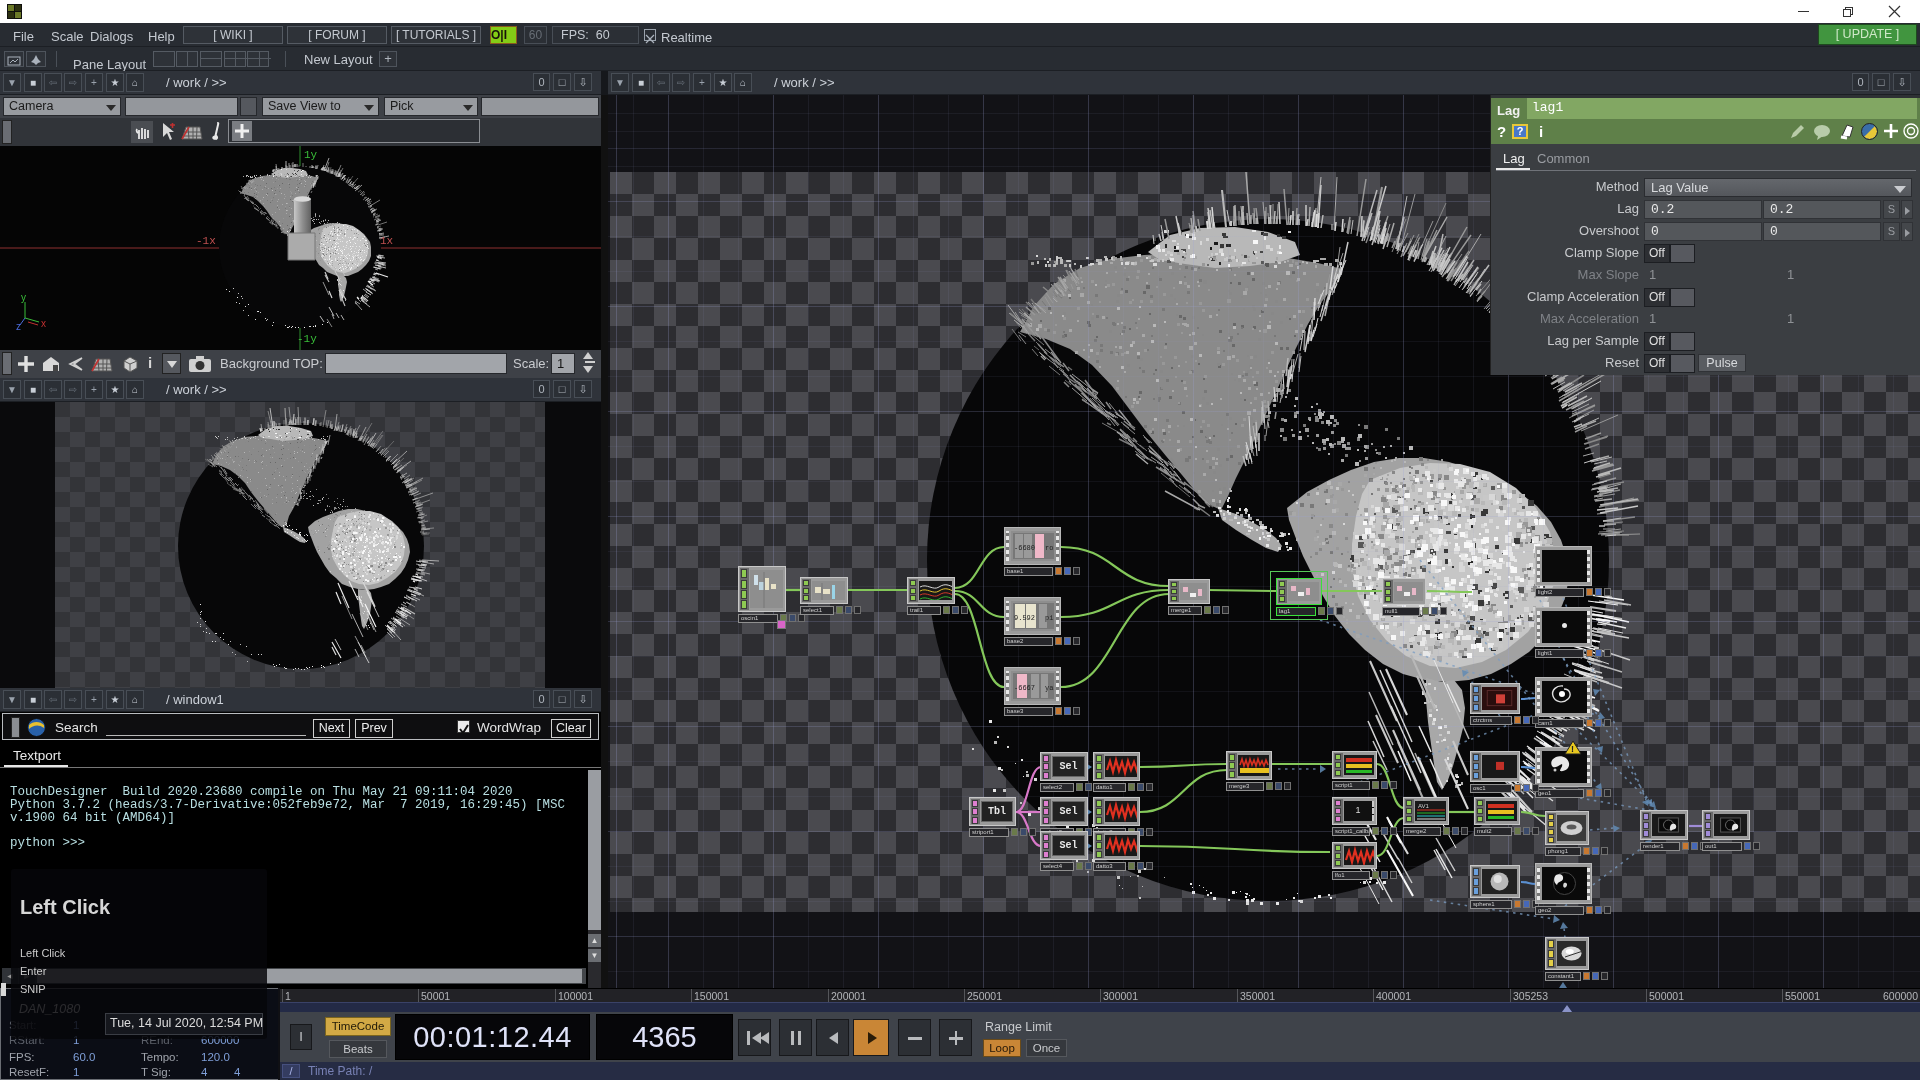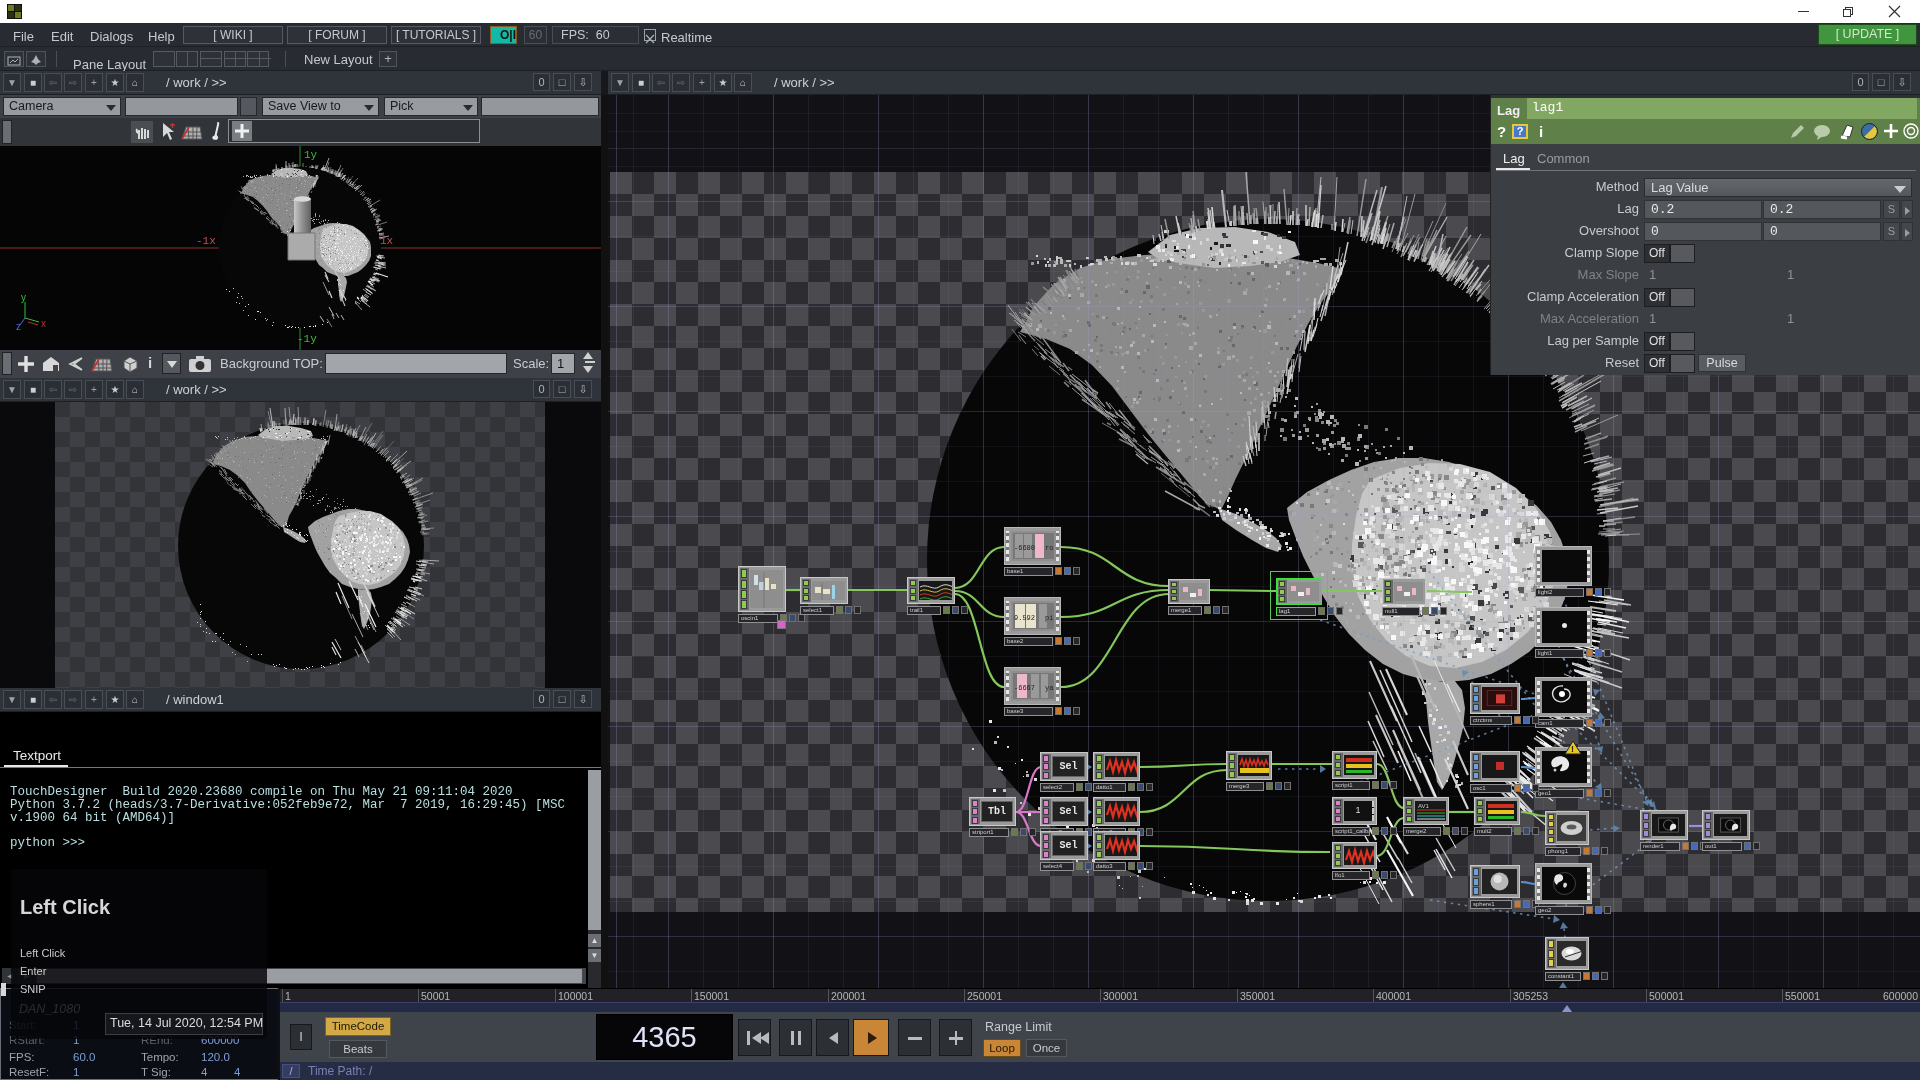--- a/index.html
+++ b/index.html
@@ -23,27 +23,27 @@
     </div>
 <div class="abs" style="left:1798px;top:11px;width:11px;height:1px;background:#333"></div>
 <div class="abs" style="left:1845px;top:7px;width:8px;height:8px;border:1px solid #333"></div>
 <div class="abs" style="left:1843px;top:9px;width:8px;height:8px;border:1px solid #333;background:#fff"></div>
 <svg class="abs" style="left:1888px;top:5px" width="13" height="13">
       <path d="M1 1 L12 12 M12 1 L1 12" stroke="#333" stroke-width="1.2"></path>
     </svg>
 </div>
 <div class="abs" style="left:0;top:23px;width:1920px;height:24px;background:#282c32;border-bottom:1px solid #1c1f24">
 <div class="t" style="left:13px;top:6px;font-size:13px;color:#c4c9d0">File</div>
-<div class="t" style="left:51px;top:6px;font-size:13px;color:#c4c9d0">Edit</div>
+<div class="t" style="left:51px;top:6px;font-size:13px;color:#c4c9d0">Scale</div>
 <div class="t" style="left:90px;top:6px;font-size:13px;color:#c4c9d0">Dialogs</div>
 <div class="t" style="left:148px;top:6px;font-size:13px;color:#c4c9d0">Help</div>
 <div class="abs" style="left:183px;top:3px;width:100px;height:18px;background:#2e3238;border:1px solid #555b63;color:#c4c9d0;font-size:12px;text-align:center;line-height:16px">[ WIKI ]</div>
 <div class="abs" style="left:287px;top:3px;width:100px;height:18px;background:#2e3238;border:1px solid #555b63;color:#c4c9d0;font-size:12px;text-align:center;line-height:16px">[ FORUM ]</div>
 <div class="abs" style="left:391px;top:3px;width:90px;height:18px;background:#2e3238;border:1px solid #555b63;color:#c4c9d0;font-size:12px;text-align:center;line-height:16px">[ TUTORIALS ]</div>
-<div class="abs" style="left:490px;top:3px;width:27px;height:18px;background:#14b8a6;border:1px solid #8a5a1e;color:#18120a;font-size:12px;font-weight:bold;text-align:right;line-height:16px">O|I</div>
+<div class="abs" style="left:490px;top:3px;width:27px;height:18px;background:#84cc16;border:1px solid #8a5a1e;color:#18120a;font-size:12px;font-weight:bold;text-align:left;line-height:16px">O|I</div>
 <div class="abs" style="left:524px;top:3px;width:23px;height:18px;background:#2b2f35;border:1px solid #484e56;color:#676d75;font-size:12px;text-align:center;line-height:16px">60</div>
 <div class="abs" style="left:552px;top:3px;width:87px;height:18px;background:#2b2f35;border:1px solid #484e56;color:#c4c9d0;font-size:12.5px;line-height:16px;padding-left:8px">FPS:&nbsp; 60</div>
 <div class="abs" style="left:644px;top:6px;width:12px;height:12px;border:1px solid #9aa2ac"><svg width="10" height="10">
         <path d="M1 1 L9 9 M9 1 L1 9" stroke="#aab2bc" stroke-width="1.2"></path>
       </svg></div>
 <div class="t" style="left:661px;top:7px;font-size:13px;color:#c4c9d0">Realtime</div>
 <div class="abs" style="left:1818px;top:1px;width:99px;height:21px;background:#41953f;border:1px solid #1e4a1e;color:#cfe8c8;font-size:12.5px;text-align:center;line-height:19px">[ UPDATE ]</div>
 </div>
 <div class="abs" style="left:0;top:47px;width:1920px;height:24px;background:#282c32;border-bottom:1px solid #1c1f24">
 <div class="btn" style="left:4px;top:4px;width:20px;height:16px"><svg width="14" height="10" style="margin-top:2px">
@@ -1050,20 +1050,37 @@
 <div class="pbtn" style="left:64px;top:2px;color:#6a727c">⇨</div>
 <div class="pbtn" style="left:85px;top:2px;color:#9aa2ac">+</div>
 <div class="pbtn" style="left:106px;top:2px;color:#c8ced6">★</div>
 <div class="pbtn" style="left:126px;top:2px;color:#c8ced6">⌂</div>
 <div class="t" style="left:166px;top:4px;font-size:13px;color:#ccd1d8">/ window1</div>
 <div class="pbox" style="left:533px;top:2px;width:17px">0</div>
 <div class="pbox" style="left:553px;top:2px;width:18px">□</div>
 <div class="pbox" style="left:574px;top:2px;width:18px">⇩</div>
 </div>
 <div class="abs" style="left:0;top:712px;width:601px;height:276px;background:#000;overflow:hidden">
+<div class="abs" style="left:2px;top:1px;width:597px;height:27px;background:#0e0e10;border:1px solid #b9bcc0">
+<div class="abs" style="left:8px;top:3px;width:9px;height:21px;background:#8a8d92;border:1px solid #222"></div>
+<svg class="abs" style="left:24px;top:4px" width="19" height="19">
+        <circle cx="9.5" cy="9.5" r="9" fill="#2860a8"></circle>
+        <path d="M2 7 C6 3 13 3 17 7 L17 10 C12 6 6 7 2 11 Z" fill="#e8c030"></path>
+        <circle cx="9.5" cy="9.5" r="9" fill="none" stroke="#111"></circle>
+      </svg>
+<div class="t" style="left:52px;top:6px;font-size:13.5px;color:#e4e4e4">Search</div>
+<div class="abs" style="left:103px;top:21px;width:200px;height:1px;background:#b8b8b8"></div>
+<div class="abs" style="left:310px;top:5px;width:37px;height:19px;border:1px solid #d0d0d0;color:#ededed;font-size:12.5px;text-align:center;line-height:17px">Next</div>
+<div class="abs" style="left:352px;top:5px;width:38px;height:19px;border:1px solid #d0d0d0;color:#ededed;font-size:12.5px;text-align:center;line-height:17px">Prev</div>
+<div class="abs" style="left:454px;top:6px;width:13px;height:13px;background:#ececec;border:1px solid #333"><svg width="11" height="11">
+          <path d="M2 5 L5 9 L10 1" stroke="#111" stroke-width="2" fill="none"></path>
+        </svg></div>
+<div class="t" style="left:474px;top:6px;font-size:13.5px;color:#e4e4e4">WordWrap</div>
+<div class="abs" style="left:548px;top:5px;width:40px;height:19px;border:1px solid #d0d0d0;color:#ededed;font-size:12.5px;text-align:center;line-height:17px">Clear</div>
+</div>
 <div class="t" style="left:13px;top:36px;font-size:13.5px;color:#e8e8e8">Textport</div>
 <div class="abs" style="left:4px;top:53px;width:64px;height:2px;background:#e8e8e8"></div>
 <div class="abs" style="left:0;top:55px;width:601px;height:1px;background:#777"></div>
 <div class="t" style="left:10px;top:73px;font-family:'Liberation Mono',monospace;font-size:12.5px;color:#b8dfe2">TouchDesigner&nbsp;&nbsp;Build 2020.23680 compile on Thu May 21 09:11:04 2020</div>
 <div class="t" style="left:10px;top:86px;font-family:'Liberation Mono',monospace;font-size:12.5px;color:#b8dfe2">Python 3.7.2 (heads/3.7-Derivative:052feb9e72, Mar&nbsp;&nbsp;7 2019, 16:29:45) [MSC</div>
 <div class="t" style="left:10px;top:99px;font-family:'Liberation Mono',monospace;font-size:12.5px;color:#b8dfe2">v.1900 64 bit (AMD64)]</div>
 <div class="t" style="left:10px;top:124px;font-family:'Liberation Mono',monospace;font-size:12.5px;color:#b8dfe2">python &gt;&gt;&gt;</div>
 <div class="abs" style="left:588px;top:58px;width:13px;height:218px;background:#2a2a2e"></div>
 <div class="abs" style="left:588px;top:58px;width:13px;height:160px;background:#9a9da2"></div>
 <div class="abs" style="left:588px;top:222px;width:13px;height:13px;background:#6a6d72;color:#ddd;font-size:8px;text-align:center;line-height:13px">▲</div>
@@ -1203,20 +1220,21 @@
 <div class="t" style="left:1505px;top:1px;font-size:10.5px;color:#b4b6ba">550001</div>
 <div class="t" style="right:2px;top:1px;font-size:10.5px;color:#b4b6ba;left:auto">600000</div>
 </div>
 <div class="abs" style="left:280px;top:1002px;width:1640px;height:10px;background:#232a46;border-top:1px solid #3a4268">
 <div class="abs" style="left:1282px;top:2px;width:0;height:0;border-left:5px solid transparent;border-right:5px solid transparent;border-bottom:7px solid #8a93c8"></div>
 </div>
 <div class="abs" style="left:280px;top:1012px;width:1640px;height:50px;background:#3f434a">
 <div class="abs" style="left:10px;top:12px;width:22px;height:26px;background:#2c2f34;border:1px solid #17181b;color:#c8cacd;font-size:13px;text-align:center;line-height:24px">I</div>
 <div class="abs" style="left:45px;top:5px;width:66px;height:19px;background:#d2a945;border:1px solid #7a641e;color:#211a08;font-size:11.5px;text-align:center;line-height:17px">TimeCode</div>
 <div class="abs" style="left:49px;top:28px;width:58px;height:18px;background:#35383d;border:1px solid #55585d;color:#c8cacd;font-size:11.5px;text-align:center;line-height:16px">Beats</div>
+<div class="abs" style="left:115px;top:2px;width:195px;height:46px;background:#060609;border:1px solid #000;color:#dfe2f8;font-size:29px;text-align:center;line-height:44px;letter-spacing:0.5px">00:01:12.44</div>
 <div class="abs" style="left:316px;top:2px;width:137px;height:46px;background:#060609;border:1px solid #000;color:#dfe2f8;font-size:29px;text-align:center;line-height:44px">4365</div>
 <div class="abs" style="left:458px;top:7px;width:33px;height:37px;background:#2c2f34;border:1px solid #17181b">
       <span style="position:absolute;left:8px;top:11px;width:3px;height:14px;background:#b8babd"></span>
       <span style="position:absolute;left:13px;top:12px;width:0;height:0;border-top:6px solid transparent;border-bottom:6px solid transparent;border-right:9px solid #b8babd"></span>
       <span style="position:absolute;left:21px;top:12px;width:0;height:0;border-top:6px solid transparent;border-bottom:6px solid transparent;border-right:9px solid #b8babd"></span>
     </div>
 <div class="abs" style="left:499px;top:7px;width:33px;height:37px;background:#2c2f34;border:1px solid #17181b">
       <span style="position:absolute;left:11px;top:11px;width:3px;height:14px;background:#b8babd"></span>
       <span style="position:absolute;left:18px;top:11px;width:3px;height:14px;background:#b8babd"></span>
     </div>

